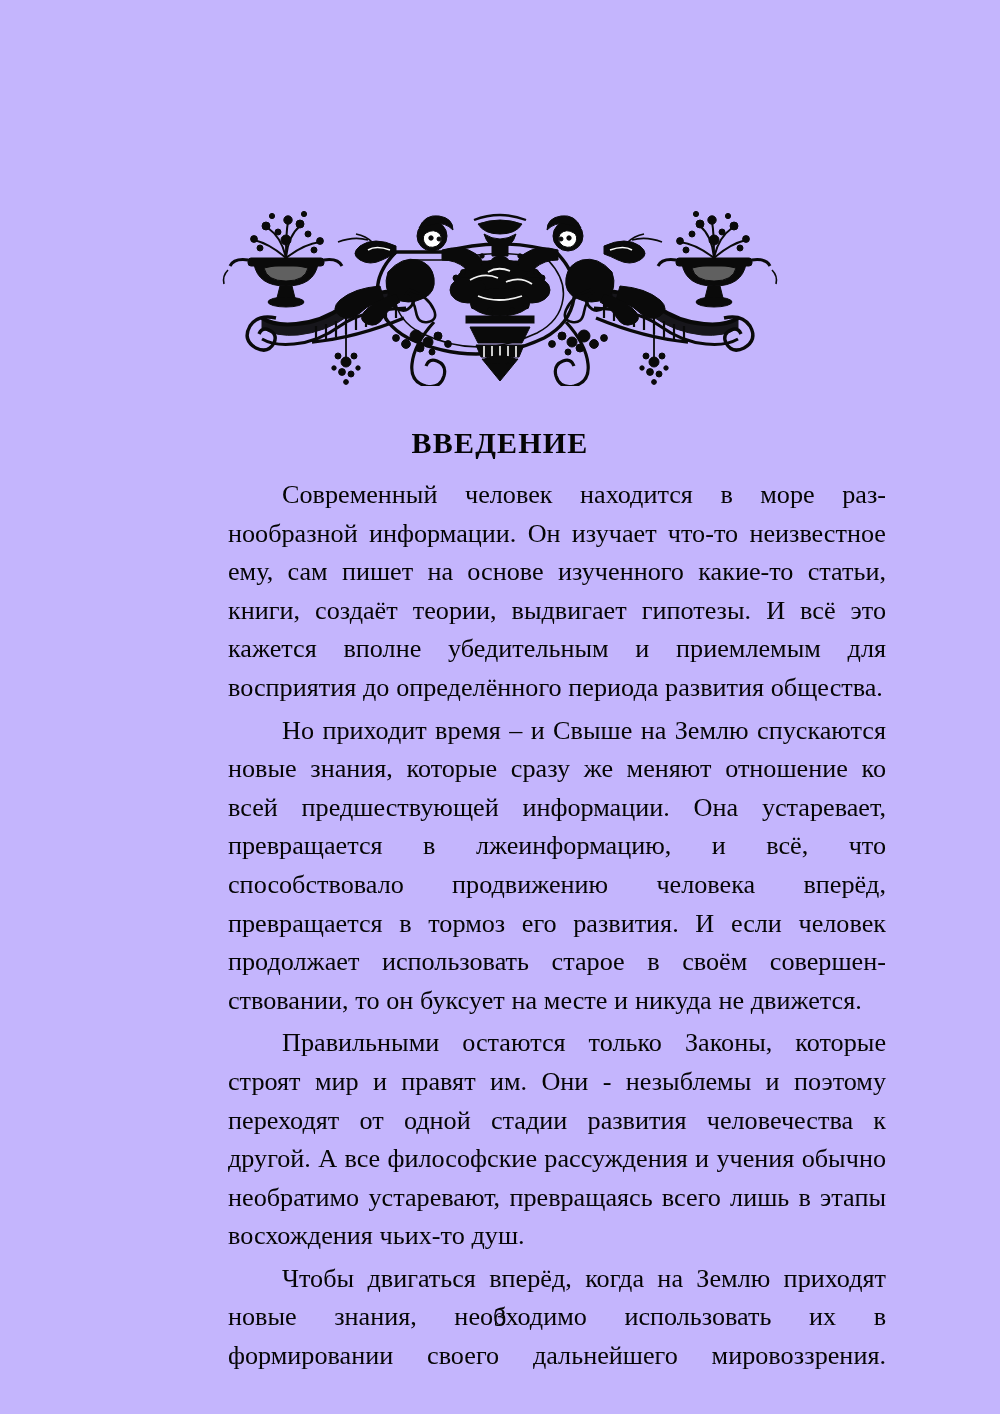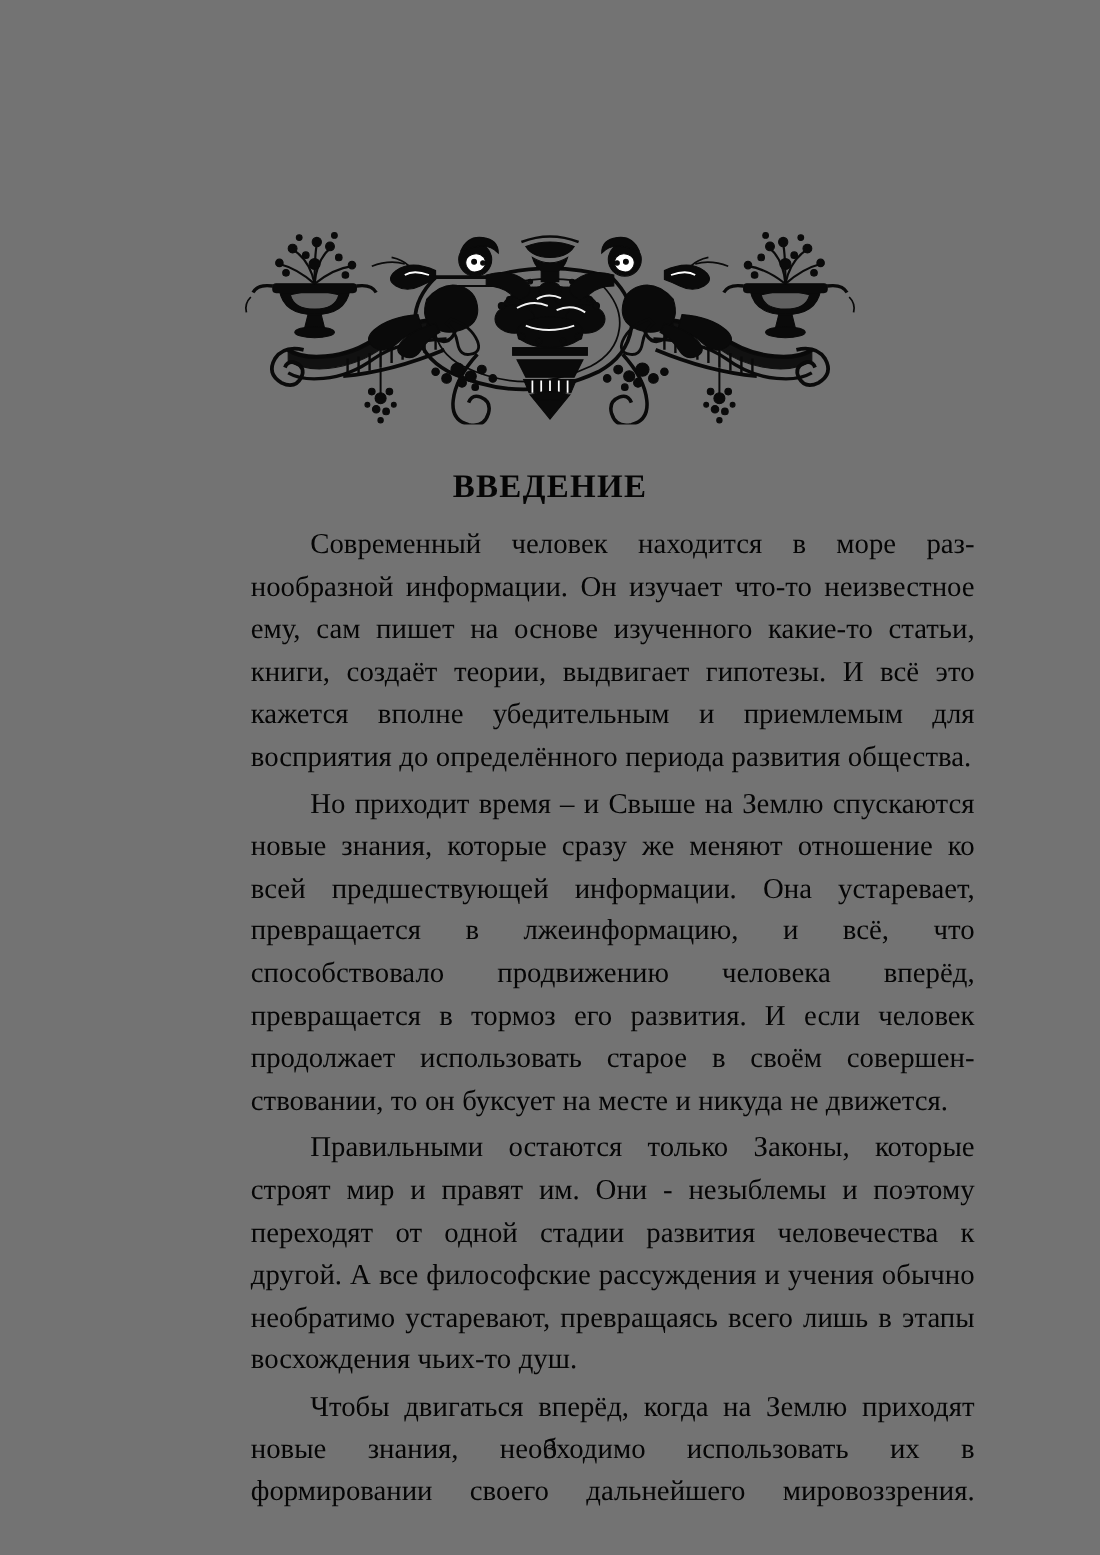--- a/index.html
+++ b/index.html
@@ -12,21 +12,21 @@
     height: 1414px;
     position: relative;
     overflow: hidden;
     font-family: "Liberation Serif", "DejaVu Serif", serif;
     color: #050505;
   }
 
   .page {
     position: absolute;
     inset: 0;
-    background: #737373;
+    background: #c4b5fd;
   }
 
   
   .ornament-wrap {
     position: absolute;
     left: 0;
     top: 186px;
     width: 1000px;
     height: 200px;
     display: flex;

